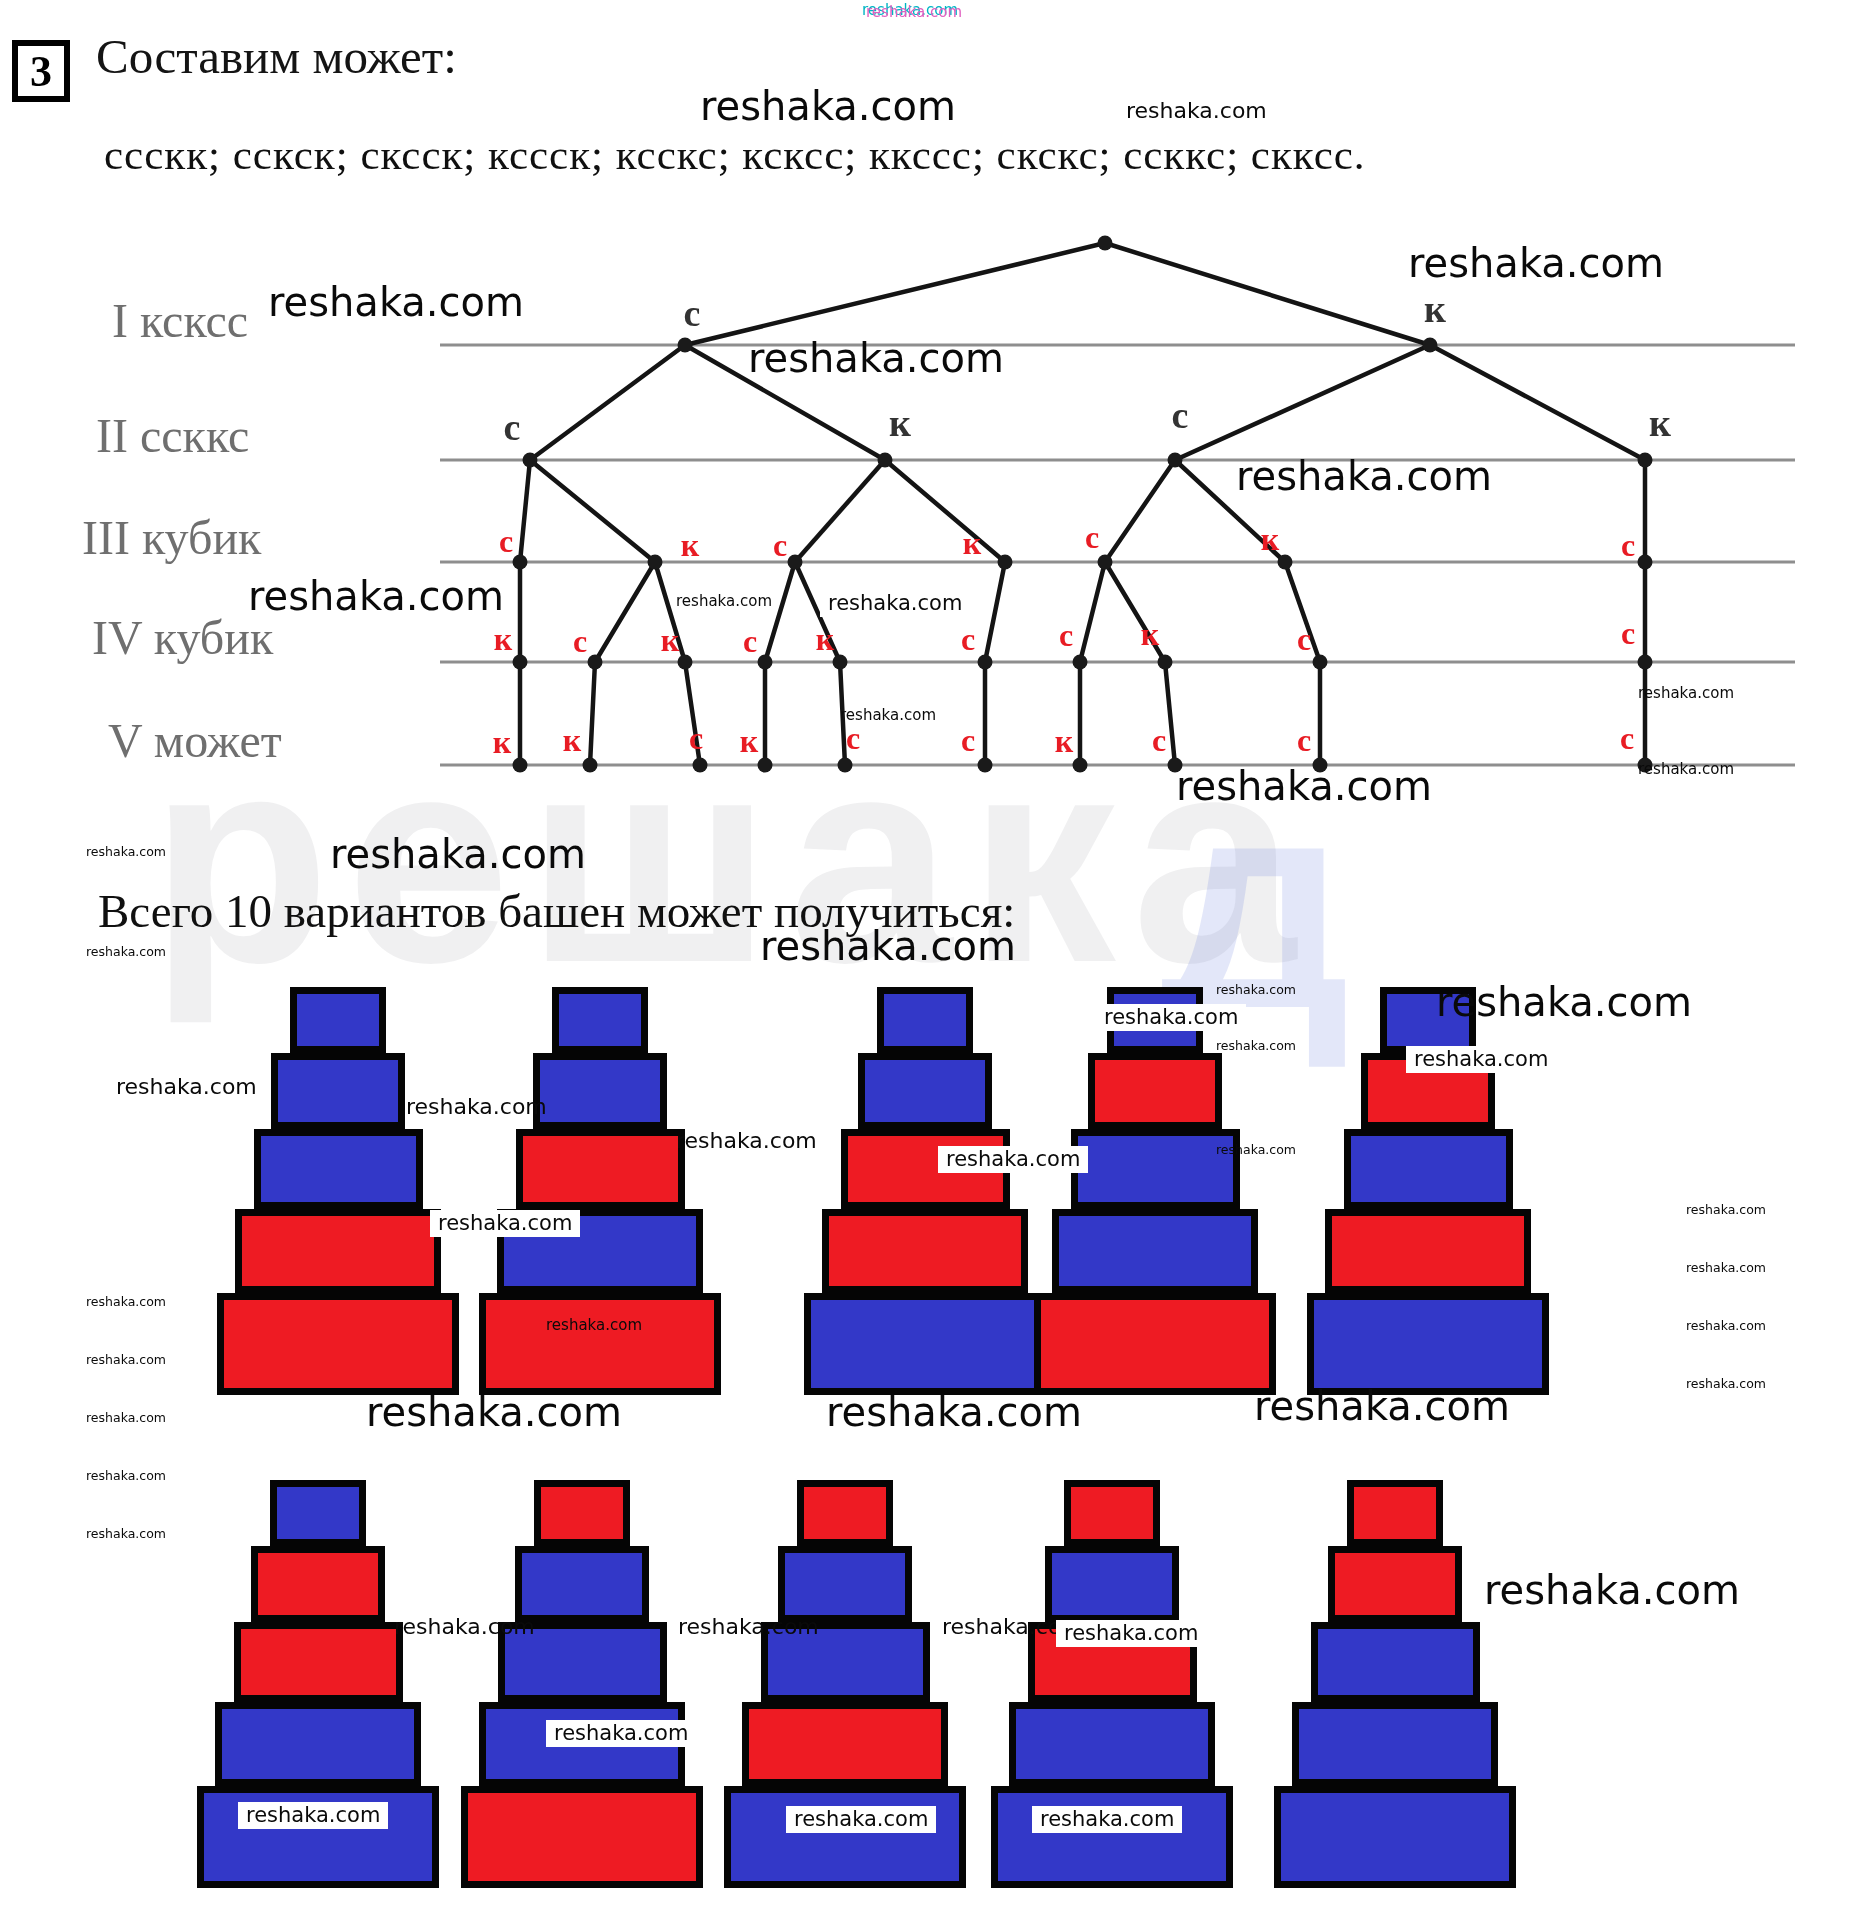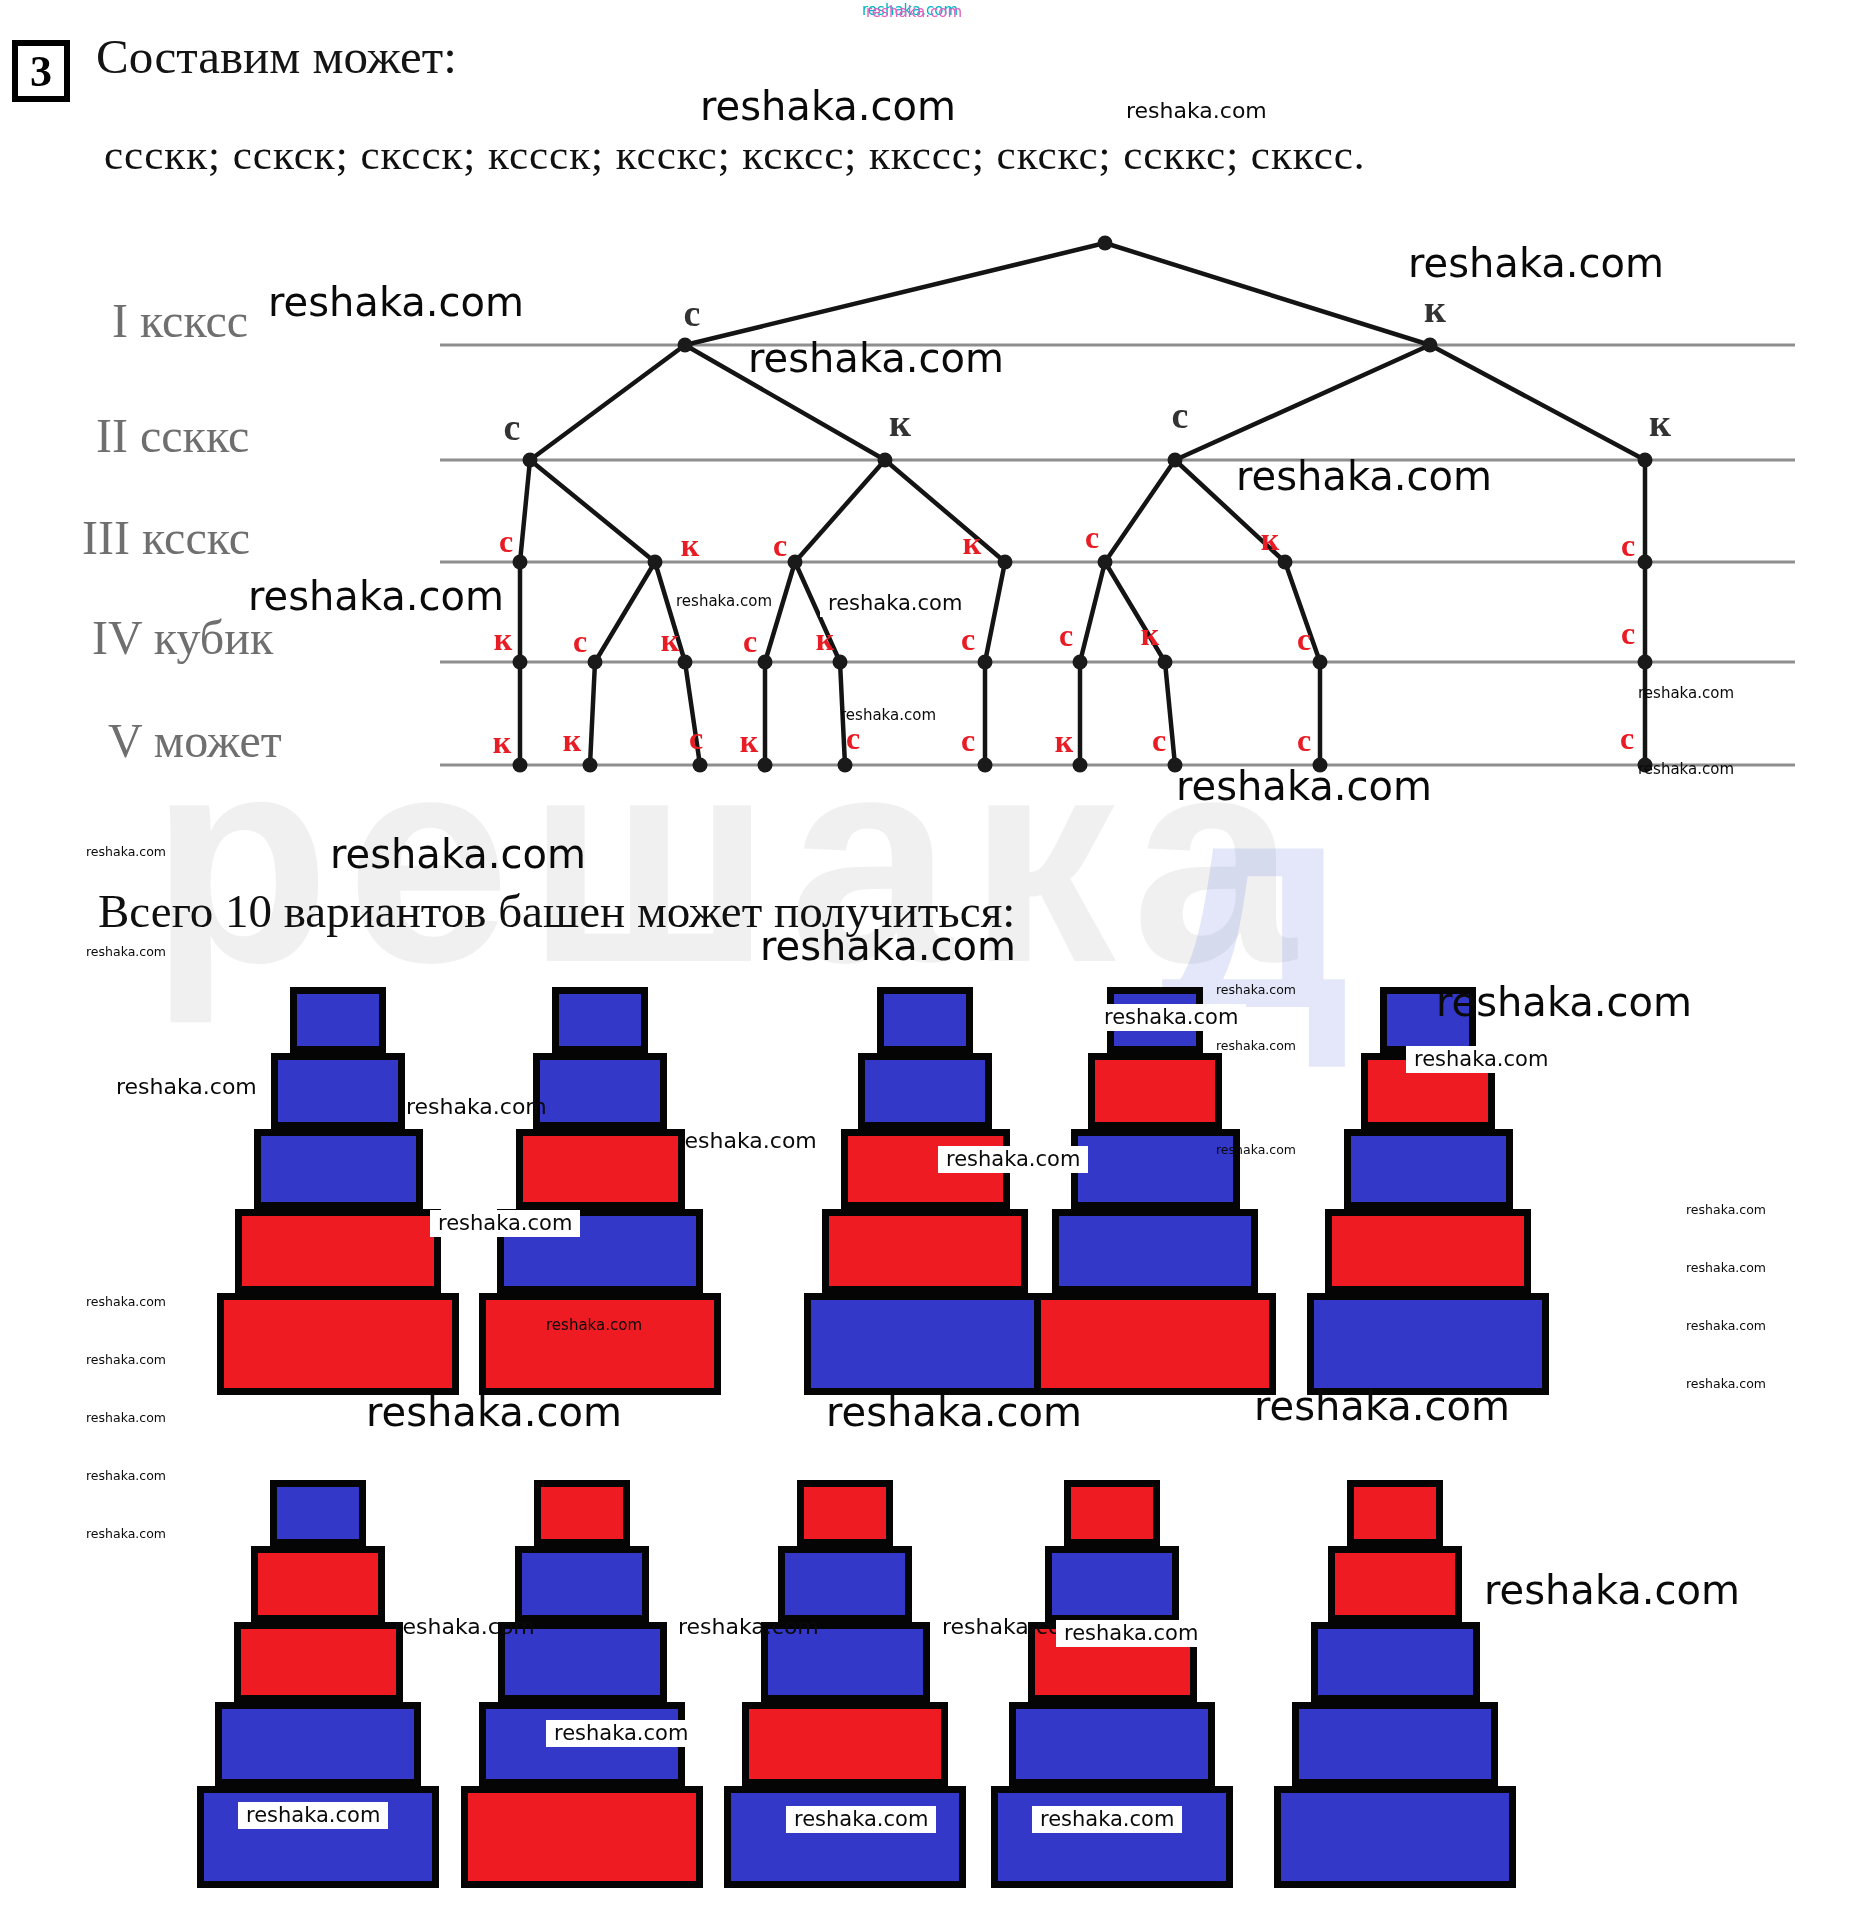--- a/index.html
+++ b/index.html
@@ -155,21 +155,21 @@
       <text x="853" y="749" text-anchor="middle" fill="#e81c24" font-weight="bold" font-size="32" font-family="&quot;Liberation Serif&quot;, serif">с</text>
       <text x="968" y="751" text-anchor="middle" fill="#e81c24" font-weight="bold" font-size="32" font-family="&quot;Liberation Serif&quot;, serif">с</text>
       <text x="1064" y="752" text-anchor="middle" fill="#e81c24" font-weight="bold" font-size="32" font-family="&quot;Liberation Serif&quot;, serif">к</text>
       <text x="1159" y="751" text-anchor="middle" fill="#e81c24" font-weight="bold" font-size="32" font-family="&quot;Liberation Serif&quot;, serif">с</text>
       <text x="1304" y="751" text-anchor="middle" fill="#e81c24" font-weight="bold" font-size="32" font-family="&quot;Liberation Serif&quot;, serif">с</text>
       <text x="1627" y="749" text-anchor="middle" fill="#e81c24" font-weight="bold" font-size="32" font-family="&quot;Liberation Serif&quot;, serif">с</text>
     </svg></div>
 <div id="level-labels">
     <div class="level-label" style="left: 112px; top: 293px;">I ксксс</div>
     <div class="level-label" style="left: 96px; top: 408px;">II ссккс</div>
-    <div class="level-label" style="left: 82px; top: 510px;">III ксскс</div>
+    <div class="level-label" style="left: 82px; top: 510px;">III кубик</div>
     <div class="level-label" style="left: 92px; top: 610px;">IV кубик</div>
     <div class="level-label" style="left: 108px; top: 713px;">V может</div>
   </div>
 
 <div id="towers-title">Всего 10 вариантов башен может получиться:</div>
 <div id="towers-layer">
     <div class="tower" style="left: 338px; top: 987px;">
       <div class="block" style="width: 82px; height: 52px; background: rgb(51, 56, 200);"></div>
       <div class="block" style="width: 120px; height: 62px; background: rgb(51, 56, 200);"></div>
       <div class="block" style="width: 155px; height: 66px; background: rgb(51, 56, 200);"></div>

